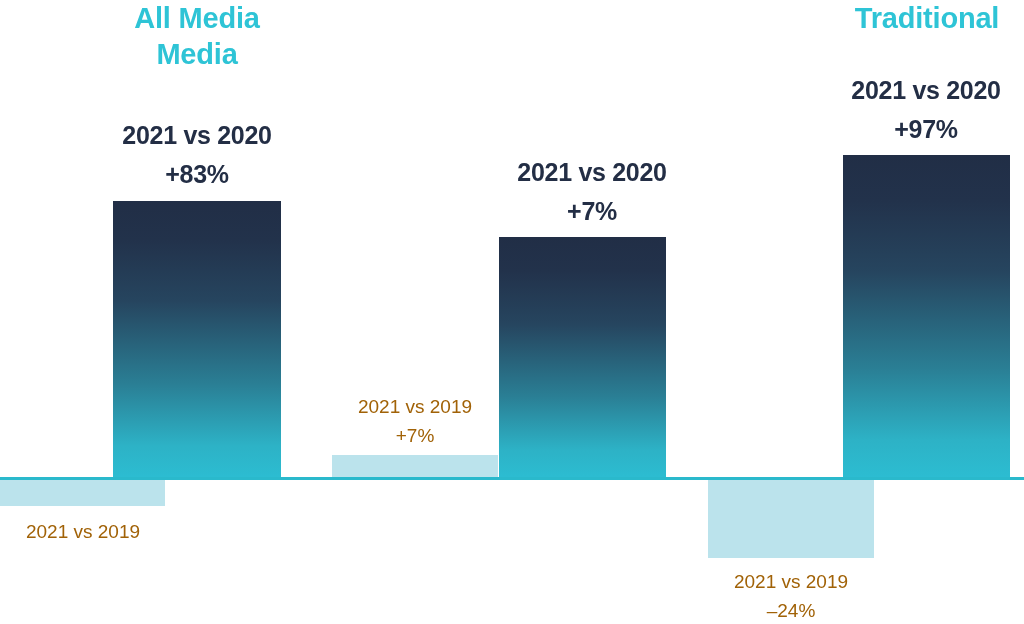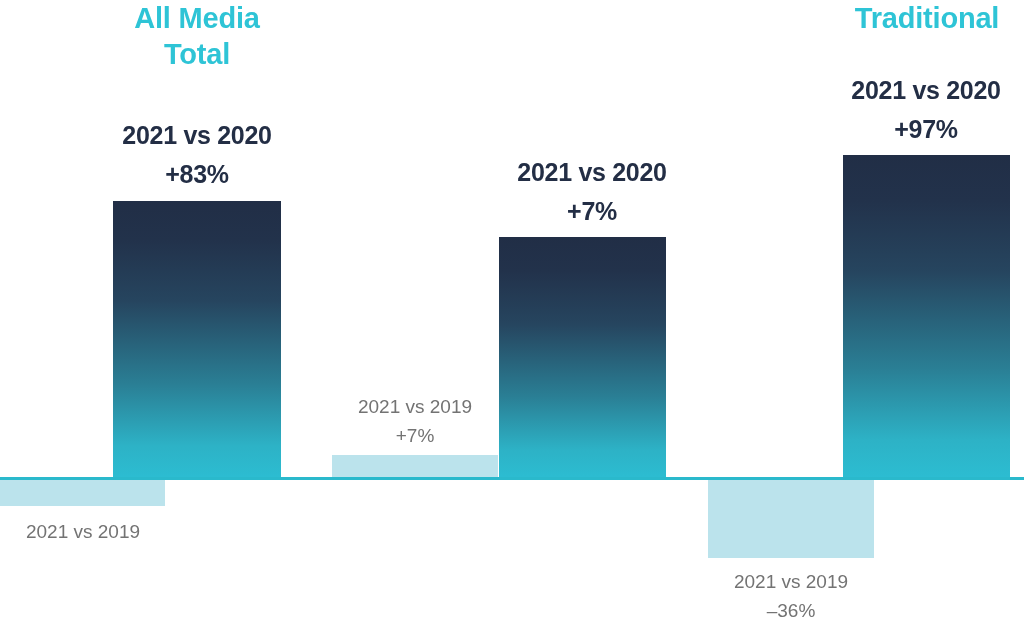--- a/index.html
+++ b/index.html
@@ -48,21 +48,21 @@
     font-size: 25px;
     font-weight: bold;
     line-height: 39px;
     text-align: center;
     letter-spacing: -0.3px;
   }
 
   
   .secondary-callout {
     position: absolute;
-    color: #737373;
+    color: #a16207;
     font-size: 19px;
     font-weight: normal;
     line-height: 29px;
     text-align: center;
     letter-spacing: 0px;
   }
 
   
   .bar-primary {
     position: absolute;
@@ -80,21 +80,21 @@
     background: #bbe3ec;
   }
 </style>
 </head>
 <body>
 
 <div id="chart-canvas">
 
   <div class="group-title" style="left:92px; top:0px; width:210px;">
     <div>All Media</div>
-    <div>Total</div>
+    <div>Media</div>
   </div>
 
   <div class="primary-callout" style="left:82px; top:116px; width:230px;">
     <div>2021 vs 2020</div>
     <div>+83%</div>
   </div>
 
   <div class="bar-primary" style="left:113px; top:201px; width:168px; height:278px;"></div>
 
   <div class="bar-secondary" style="left:0px; top:480px; width:165px; height:26px;"></div>
@@ -126,18 +126,18 @@
     <div>2021 vs 2020</div>
     <div>+97%</div>
   </div>
 
   <div class="bar-primary" style="left:843px; top:155px; width:167px; height:324px;"></div>
 
   <div class="bar-secondary" style="left:708px; top:480px; width:166px; height:78px;"></div>
 
   <div class="secondary-callout" style="left:708px; top:567px; width:166px;">
     <div>2021 vs 2019</div>
-    <div>–36%</div>
+    <div>–24%</div>
   </div>
 
   <div class="axis-line"></div>
 
 </div>
 
 </body></html>

